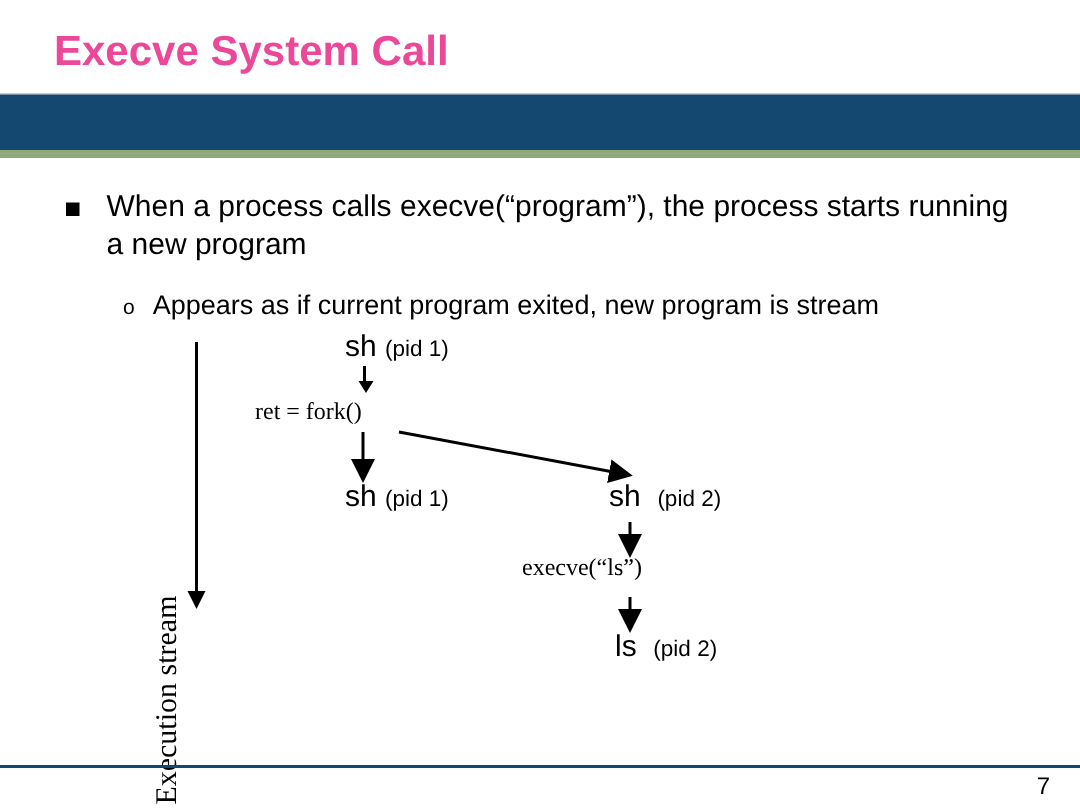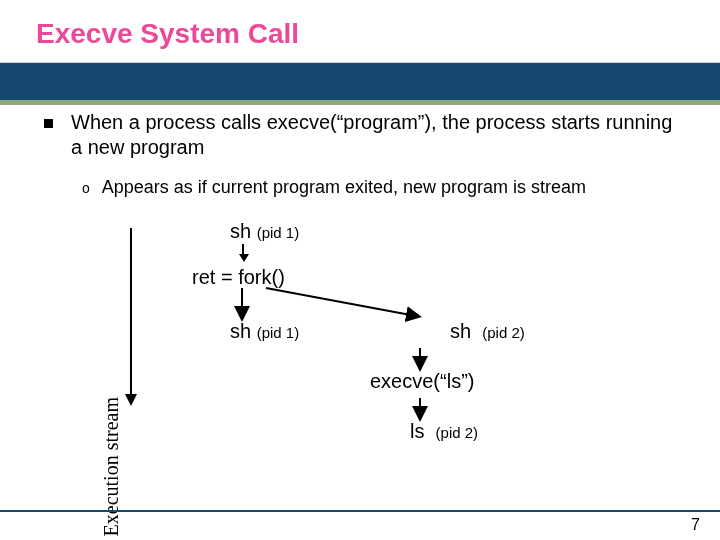--- a/index.html
+++ b/index.html
@@ -37,21 +37,21 @@
     background: #8fa87a;
   }
   .content {
     position: absolute;
     top: 110px;
     left: 44px;
     right: 36px;
     font-size: 20px;
     line-height: 1.25;
   }
-  .bullet-row { display: flex; }
+  .bullet-row { display: flex; margin-top: 16px; }
   .sqbullet {
     width: 9px;
     height: 9px;
     background: #000;
     margin-top: 9px;
     margin-right: 18px;
     flex: 0 0 auto;
   }
   .subbullet-row {
     display: flex;
@@ -98,21 +98,21 @@
     border-left: 6px solid transparent;
     border-right: 6px solid transparent;
     border-top: 12px solid #000;
   }
   .node {
     position: absolute;
     font-size: 20px;
     white-space: nowrap;
   }
   .pid { font-size: 15px; }
-  .code { font-family: Liberation Sans, sans-serif; font-size: 20px; margin-left: 22px; }
+  .code { font-family: Liberation Serif, serif; font-size: 16px; }
   .footer-line {
     position: absolute;
     left: 0;
     bottom: 28px;
     width: 720px;
     height: 2px;
     background: #144870;
   }
   .page-num {
     position: absolute;
@@ -178,21 +178,21 @@
     </defs>
     <line x1="142" y1="68" x2="142" y2="96" stroke="#000" stroke-width="2" marker-end="url(#ah)"></line>
     <line x1="166" y1="68" x2="316" y2="96" stroke="#000" stroke-width="2" marker-end="url(#ah)"></line>
     <line x1="320" y1="128" x2="320" y2="146" stroke="#000" stroke-width="2" marker-end="url(#ah)"></line>
     <line x1="320" y1="178" x2="320" y2="196" stroke="#000" stroke-width="2" marker-end="url(#ah)"></line>
   </svg>
 
   <div class="node" style="left:130px; top:100px;">
     <span>sh</span>&nbsp;<span class="pid">(pid 1)</span>
   </div>
-  <div class="node" style="left:306px; top:100px;margin-left:44px;">
+  <div class="node" style="left:306px; top:100px;">
     <span>sh</span>&nbsp;&nbsp;<span class="pid">(pid 2)</span>
   </div>
 
   <div class="node code" style="left:248px; top:150px;">execve(“ls”)</div>
 
   <div class="node" style="left:310px; top:200px;">
     <span>ls</span>&nbsp;&nbsp;<span class="pid">(pid 2)</span>
   </div>
 </div>
 

